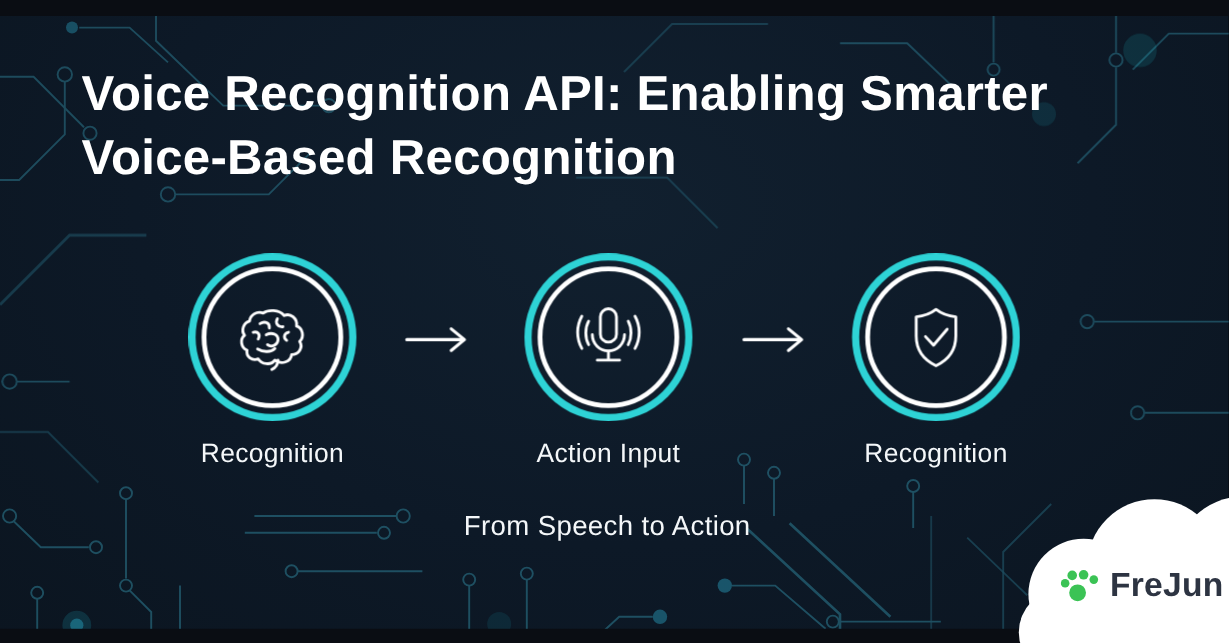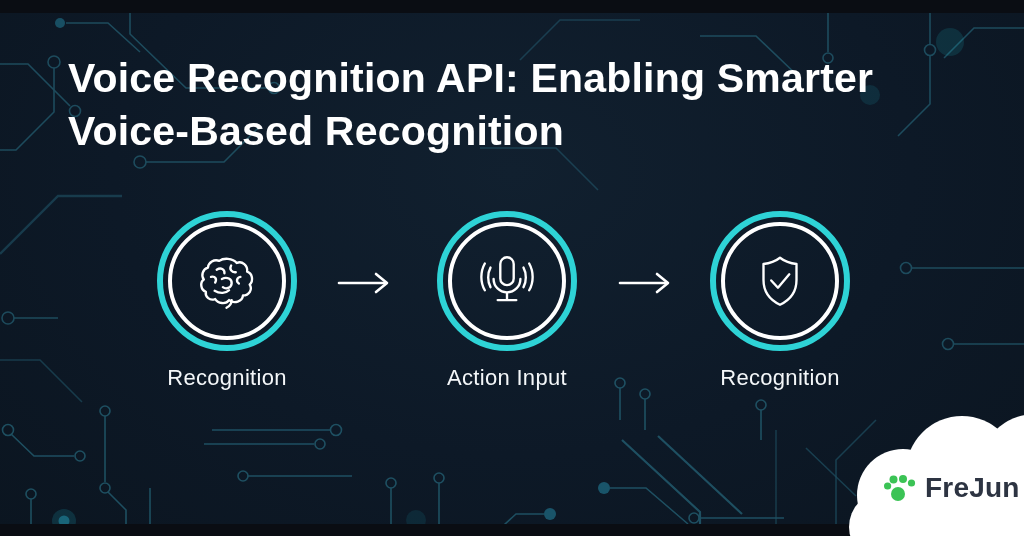--- a/index.html
+++ b/index.html
@@ -194,20 +194,21 @@
       <div class="ring-inner">
         <svg width="66" height="66" viewBox="0 0 64 64" stroke="currentColor" stroke-width="2.3" fill="none" stroke-linecap="round" stroke-linejoin="round">
           <path d="M32,9.5 C27.5,13 21.5,15 16,15.5 L16,31 C16,43.5 22.5,50.5 32,55 C41.5,50.5 48,43.5 48,31 L48,15.5 C42.5,15 36.5,13 32,9.5 Z"></path>
           <polyline points="23.5,31.5 30,38.5 41,25.5"></polyline>
         </svg>
       </div>
     </div>
   </div>
   <div class="step-label" style="left:660px;top:365px;">Recognition</div>
 
+  <div class="tagline">From Speech to Action</div>
 
   <div class="cloud">
     <div class="puff" style="left:23px;top:43px;width:92px;height:92px;"></div>
     <div class="puff" style="left:72px;top:10px;width:112px;height:112px;"></div>
     <div class="puff" style="left:145px;top:8px;width:112px;height:112px;"></div>
     <div class="puff" style="left:15px;top:85px;width:72px;height:72px;"></div>
     <div class="fill"></div>
     <div class="brand-row">
       <svg width="34" height="30" viewBox="0 0 34 30" fill="var(--brand-green,#3bc355)">
         <circle cx="14" cy="21" r="7"></circle>

